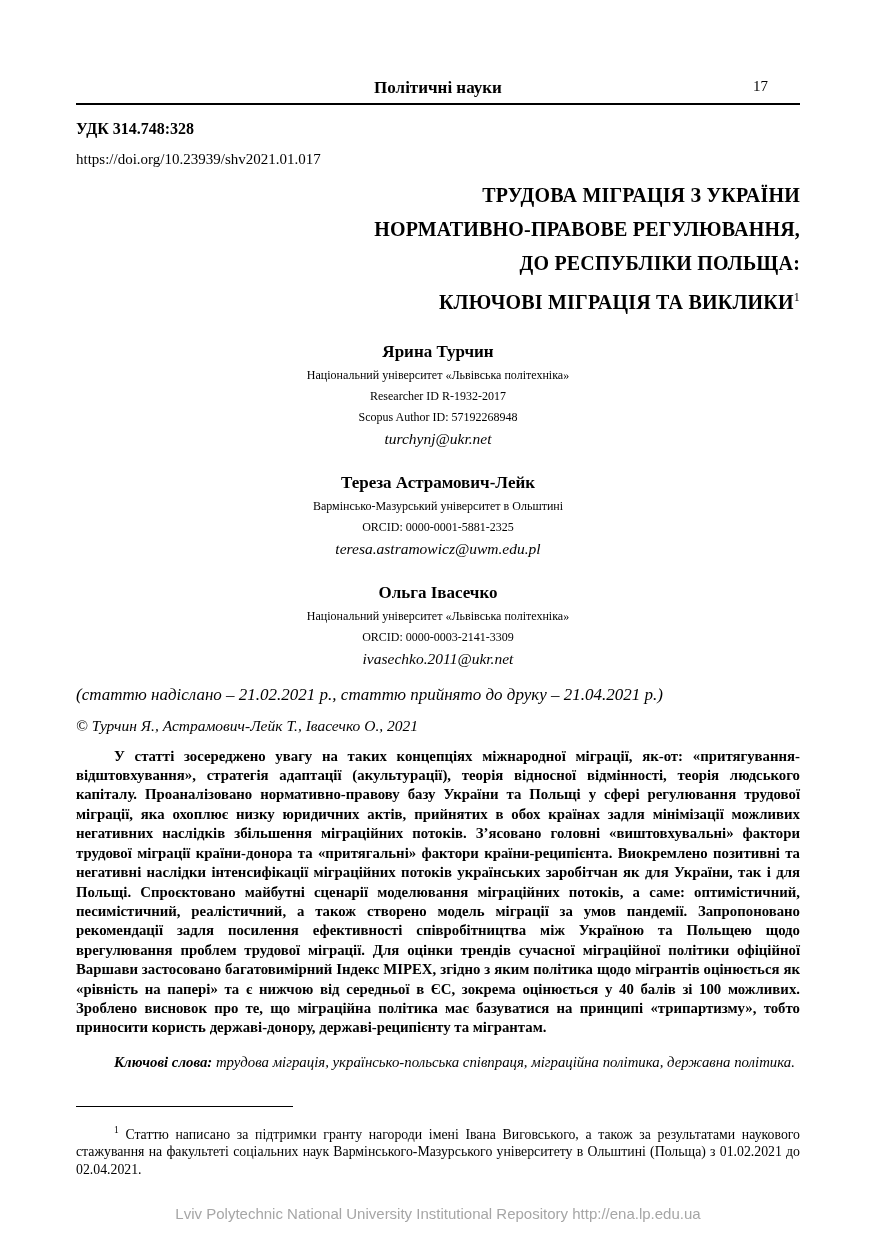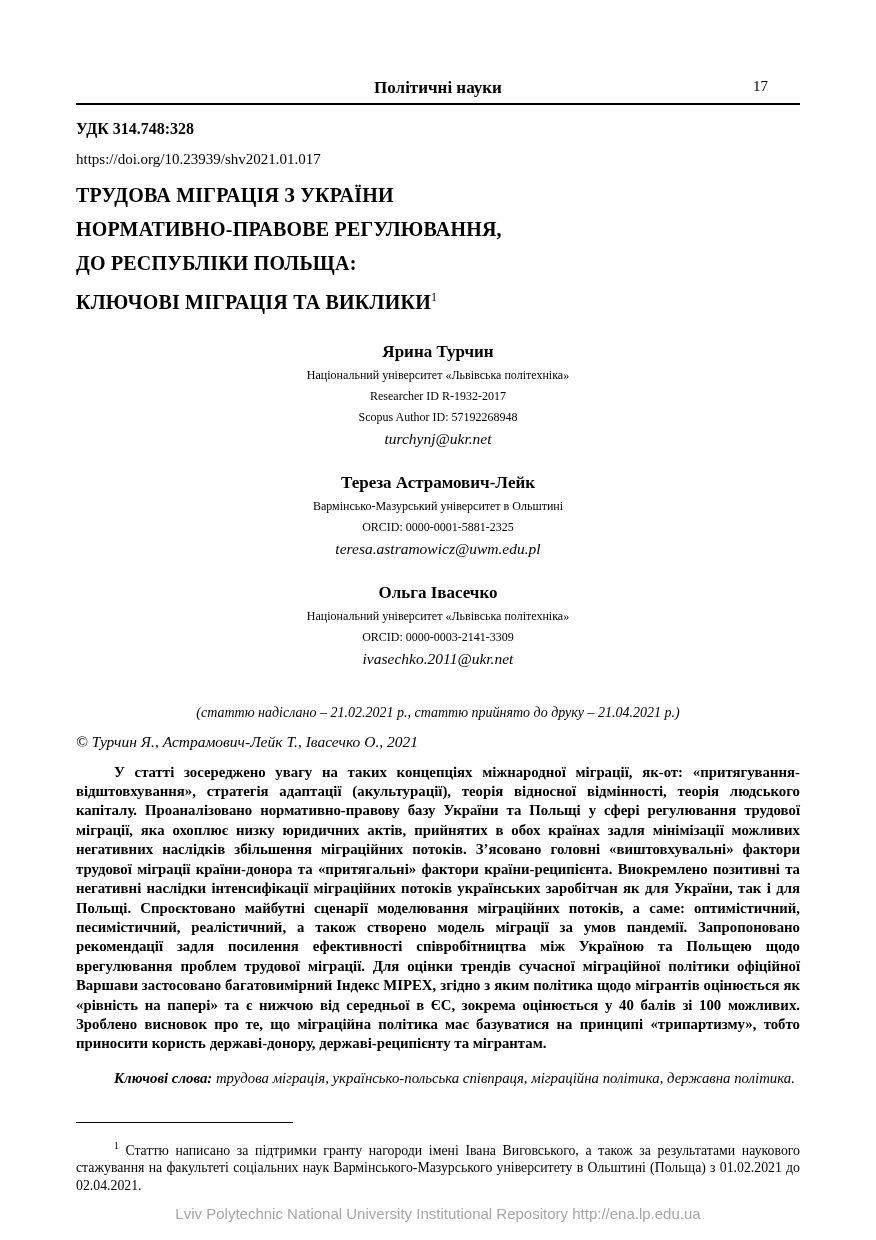--- a/index.html
+++ b/index.html
@@ -33,36 +33,36 @@
     font-size: 15px;
     text-align: center;
   }
 
   .vol-line   { margin-top: 8px;  font-weight: bold; font-size: 16px; }
   .udc-line   { margin-top: 15px; font-weight: bold; font-size: 16px; }
   .doi-line   { margin-top: 13px; font-size: 15px; }
 
   .article-title {
     margin: 10px 0 0 0;
-    text-align: left;
+    text-align: right;
     font-size: 20px;
     font-weight: bold;
     line-height: 34px;
     letter-spacing: 0.2px;
   }
   .article-title .tline { display: block; }
   .article-title sup { font-size: 12px; font-weight: normal; }
 
   .author { margin-top: 21px; text-align: center; }
   .author-2, .author-3 { margin-top: 22px; }
   .author-name { font-size: 17px; font-weight: bold; line-height: 23px; margin-bottom: 2px; }
   .author-line { font-size: 12px; line-height: 21px; }
   .author-email { font-size: 15.5px; line-height: 21px; font-style: italic; }
 
-  .dates-line { margin-top: 36px; font-size: 14px; font-style: italic; text-align: center; }
+  .dates-line { margin-top: 16px; font-size: 17px; font-style: italic; }
   .copyright-line { margin-top: 12px; font-size: 15.5px; font-style: italic; }
 
   .abstract {
     margin-top: 12px;
     font-size: 14.8px;
     line-height: 19.4px;
     font-weight: bold;
     text-align: justify;
     text-indent: 38px;
   }

